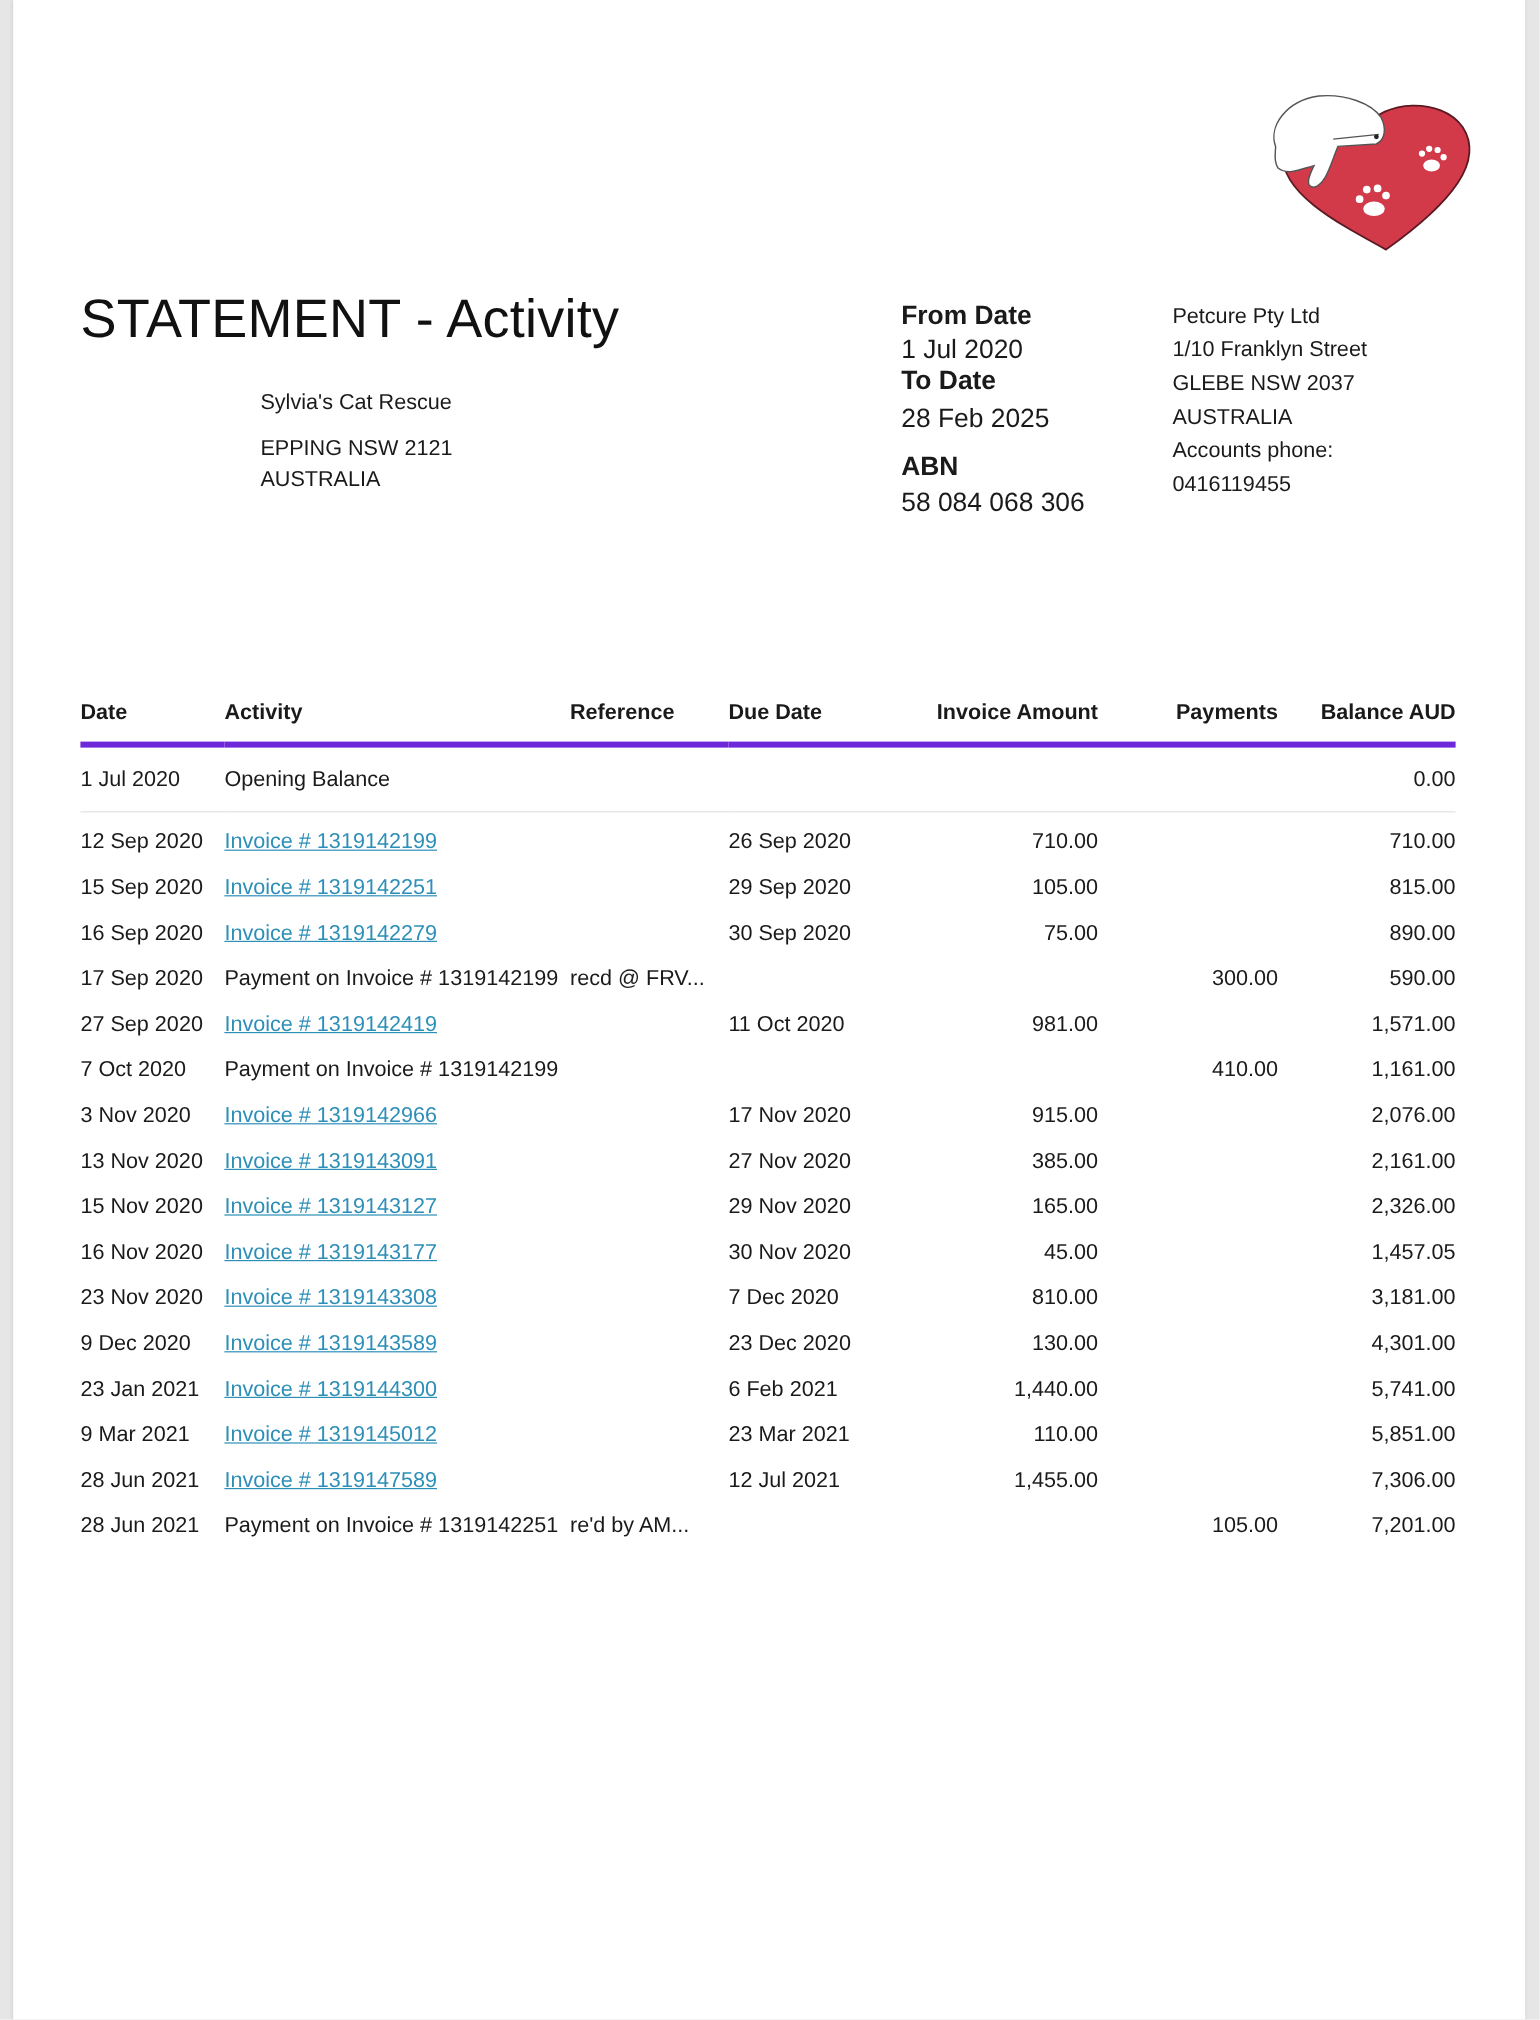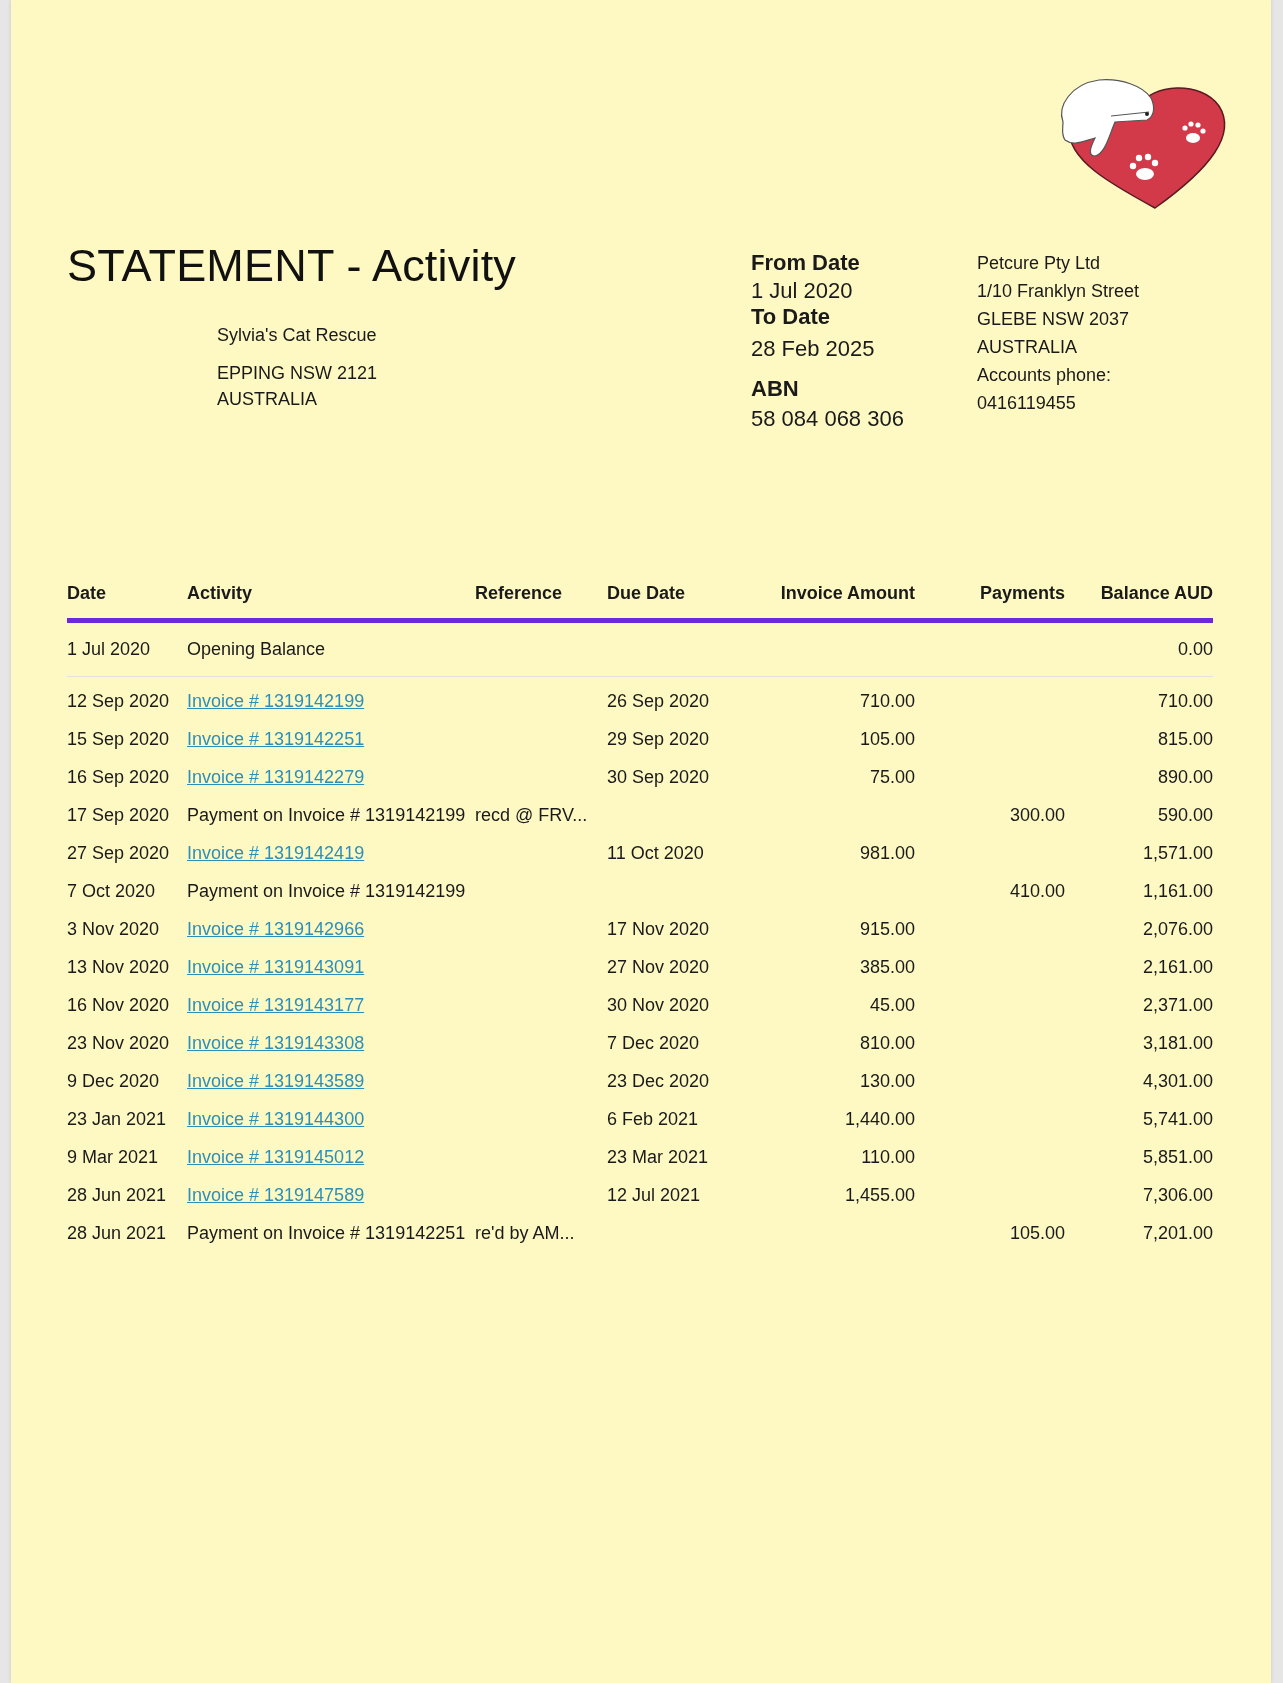--- a/index.html
+++ b/index.html
@@ -4,21 +4,21 @@
   <style>
     html, body { margin: 0; padding: 0; }
     body {
       width: 1283px; height: 1683px; overflow: hidden;
       background: #e6e6e6;
       font-family: "Liberation Sans", "DejaVu Sans", sans-serif;
       color: #1a1a1a;
     }
     .page {
       position: absolute; left: 11px; top: 0; width: 1260px; height: 1683px;
-      background: #fef9c3;
+      background: #ffffff;
       box-shadow: 0 0 4px rgba(0,0,0,0.12);
     }
     .logo { position: absolute; left: 1040px; top: 76px; width: 182px; height: 138px; }
     .title {
       position: absolute; left: 56px; top: 240px;
       font-size: 45px; font-weight: 400; letter-spacing: 0.2px; margin: 0;
       color: #111;
     }
     .addr { position: absolute; left: 206px; top: 322px; font-size: 18px; line-height: 26px; }
     .addr .redact { height: 12px; }
@@ -191,27 +191,36 @@
         <tr>
           <td class="col-date">13 Nov 2020</td>
           <td class="col-act"><a class="inv-link" href="#">Invoice # 1319143091</a></td>
           <td class="col-ref"></td>
           <td class="col-due"><span class="due-wrap">27 Nov 2020</span></td>
           <td class="col-inv num">385.00</td>
           <td class="col-pay num"></td>
           <td class="col-bal num">2,161.00</td>
         </tr>
         <tr>
+          <td class="col-date">15 Nov 2020</td>
+          <td class="col-act"><a class="inv-link" href="#">Invoice # 1319143127</a></td>
+          <td class="col-ref"></td>
+          <td class="col-due"><span class="due-wrap">29 Nov 2020</span></td>
+          <td class="col-inv num">165.00</td>
+          <td class="col-pay num"></td>
+          <td class="col-bal num">2,326.00</td>
+        </tr>
+        <tr>
           <td class="col-date">16 Nov 2020</td>
           <td class="col-act"><a class="inv-link" href="#">Invoice # 1319143177</a></td>
           <td class="col-ref"></td>
           <td class="col-due"><span class="due-wrap">30 Nov 2020</span></td>
           <td class="col-inv num">45.00</td>
           <td class="col-pay num"></td>
-          <td class="col-bal num">2,371.00</td>
+          <td class="col-bal num">1,457.05</td>
         </tr>
         <tr>
           <td class="col-date">23 Nov 2020</td>
           <td class="col-act"><a class="inv-link" href="#">Invoice # 1319143308</a></td>
           <td class="col-ref"></td>
           <td class="col-due"><span class="due-wrap">7 Dec 2020</span></td>
           <td class="col-inv num">810.00</td>
           <td class="col-pay num"></td>
           <td class="col-bal num">3,181.00</td>
         </tr>

